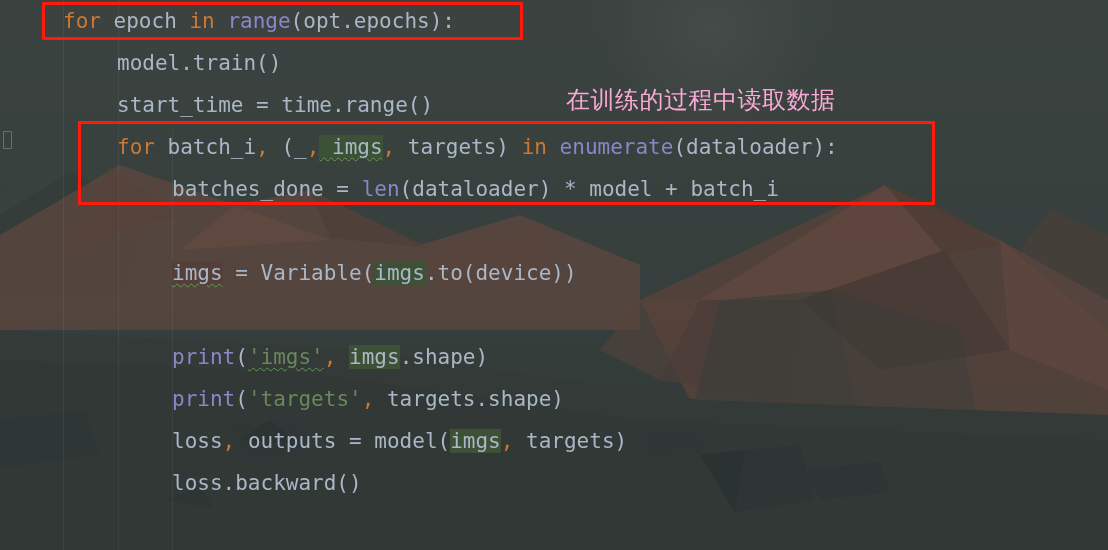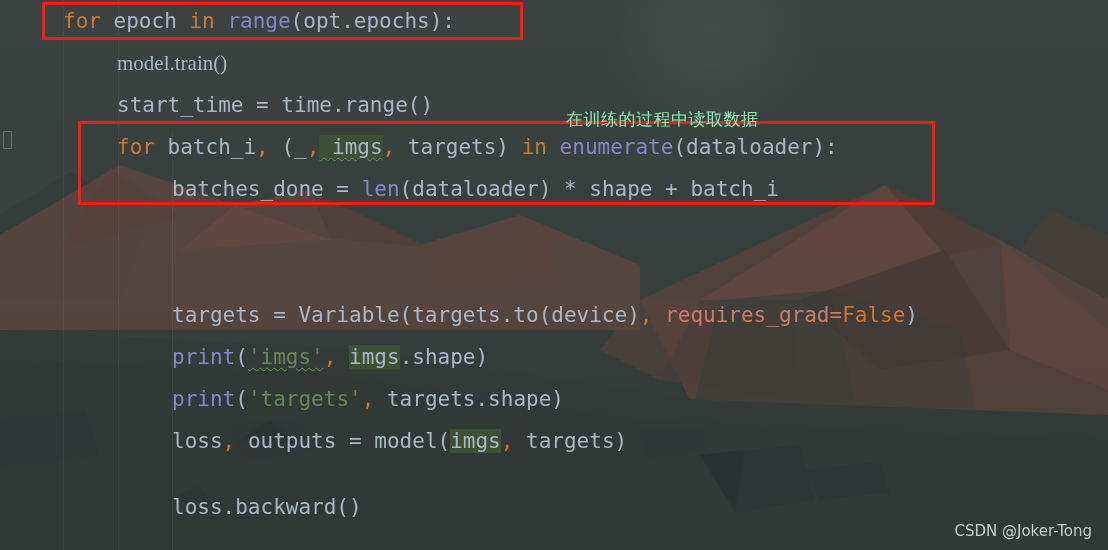--- a/index.html
+++ b/index.html
@@ -73,27 +73,26 @@
   .redbox{
     position:absolute;
     border:3px solid #ff1a0d;
     box-sizing:border-box;
     pointer-events:none;
     border-radius:1px;
   }
 
   .zh-note{
     position:absolute;
-    color:#86efac;
+    color:#f9a8d4;
     font-family:"DejaVu Sans","Liberation Sans",sans-serif;
-    font-size:17px;
+    font-size:24px;
     font-weight:400;
     letter-spacing:.5px;
     white-space:nowrap;
-    margin-top:24px;
   }
 
   .watermark{
     position:absolute;
     right:16px;bottom:10px;
     color:#d7dadb;
     font-family:"DejaVu Sans","Liberation Sans",sans-serif;
     font-size:15px;
     opacity:.92;
     white-space:nowrap;
@@ -167,52 +166,51 @@
     <div class="indent-guide" style="left:172px;top:130px;"></div>
 
     <div class="fold-marker"></div>
 
     <div class="code">
 
       
       <div class="ln" style="top:0px;"><span style="display:inline-block;width:63px;"></span><span class="kw">for</span><span class="id"> epoch </span><span class="kw">in</span><span class="fn"> range</span><span class="punc">(opt.epochs):</span></div>
 
       
-      <div class="ln" style="top:42px;font-family:Liberation Serif, serif;"><span style="display:inline-block;width:117px;"></span><span class="plain">model.train()</span></div>
+      <div class="ln" style="top:42px;"><span style="display:inline-block;width:117px;"></span><span class="plain">model.train()</span></div>
 
       
       <div class="ln" style="top:84px;"><span style="display:inline-block;width:117px;"></span><span class="plain">start_time = time.range()</span></div>
 
       
       <div class="ln" style="top:126px;"><span style="display:inline-block;width:117px;"></span><span class="kw">for</span><span class="id"> batch_i</span><span class="comma">,</span><span class="id"> (_</span><span class="comma">,</span><span class="id hl-search squig"> imgs</span><span class="comma">,</span><span class="id"> targets) </span><span class="kw">in</span><span class="fn"> enumerate</span><span class="punc">(dataloader):</span></div>
 
       
-      <div class="ln" style="top:168px;"><span style="display:inline-block;width:172px;"></span><span class="plain">batches_done = </span><span class="fn">len</span><span class="plain">(dataloader) * shape + batch_i</span></div>
-
-      
-
-      
-      <div class="ln" style="top:294px;"><span style="display:inline-block;width:172px;"></span><span class="plain">targets = Variable(targets.to(device)</span><span class="comma">,</span><span class="param"> requires_grad</span><span class="param">=</span><span class="kw">False</span><span class="punc">)</span></div>
+      <div class="ln" style="top:168px;"><span style="display:inline-block;width:172px;"></span><span class="plain">batches_done = </span><span class="fn">len</span><span class="plain">(dataloader) * model + batch_i</span></div>
+
+      
+      <div class="ln" style="top:252px;"><span style="display:inline-block;width:172px;"></span><span class="id hl-caret squig">imgs</span><span class="plain"> = Variable(</span><span class="id hl-search">imgs</span><span class="plain">.to(device))</span></div>
+
+      
 
       
       <div class="ln" style="top:336px;"><span style="display:inline-block;width:172px;"></span><span class="fn">print</span><span class="punc">(</span><span class="str squig">'imgs'</span><span class="comma">,</span><span class="plain"> </span><span class="id hl-search">imgs</span><span class="plain">.shape)</span></div>
 
       
       <div class="ln" style="top:420px;"><span style="display:inline-block;width:172px;"></span><span class="plain">loss</span><span class="comma">,</span><span class="plain"> outputs = model(</span><span class="id hl-search">imgs</span><span class="comma">,</span><span class="plain"> targets)</span></div>
 
       
       <div class="ln" style="top:378px;"><span style="display:inline-block;width:172px;"></span><span class="fn">print</span><span class="punc">(</span><span class="str">'targets'</span><span class="comma">,</span><span class="plain"> targets.shape)</span></div>
 
       
-      <div class="ln" style="top:486px;"><span style="display:inline-block;width:172px;"></span><span class="plain">loss.backward()</span></div>
+      <div class="ln" style="top:462px;"><span style="display:inline-block;width:172px;"></span><span class="plain">loss.backward()</span></div>
 
     </div>
 
     <div class="redbox" style="left:42px;top:2px;width:481px;height:38px;"></div>
 
     <div class="redbox" style="left:78px;top:121px;width:857px;height:84px;"></div>
 
     <div class="zh-note" style="left:566px;top:84px;">在训练的过程中读取数据</div>
 
-    <div class="watermark">CSDN @Joker-Tong</div>
 
   </div>
 </div>
 
 </body></html>

